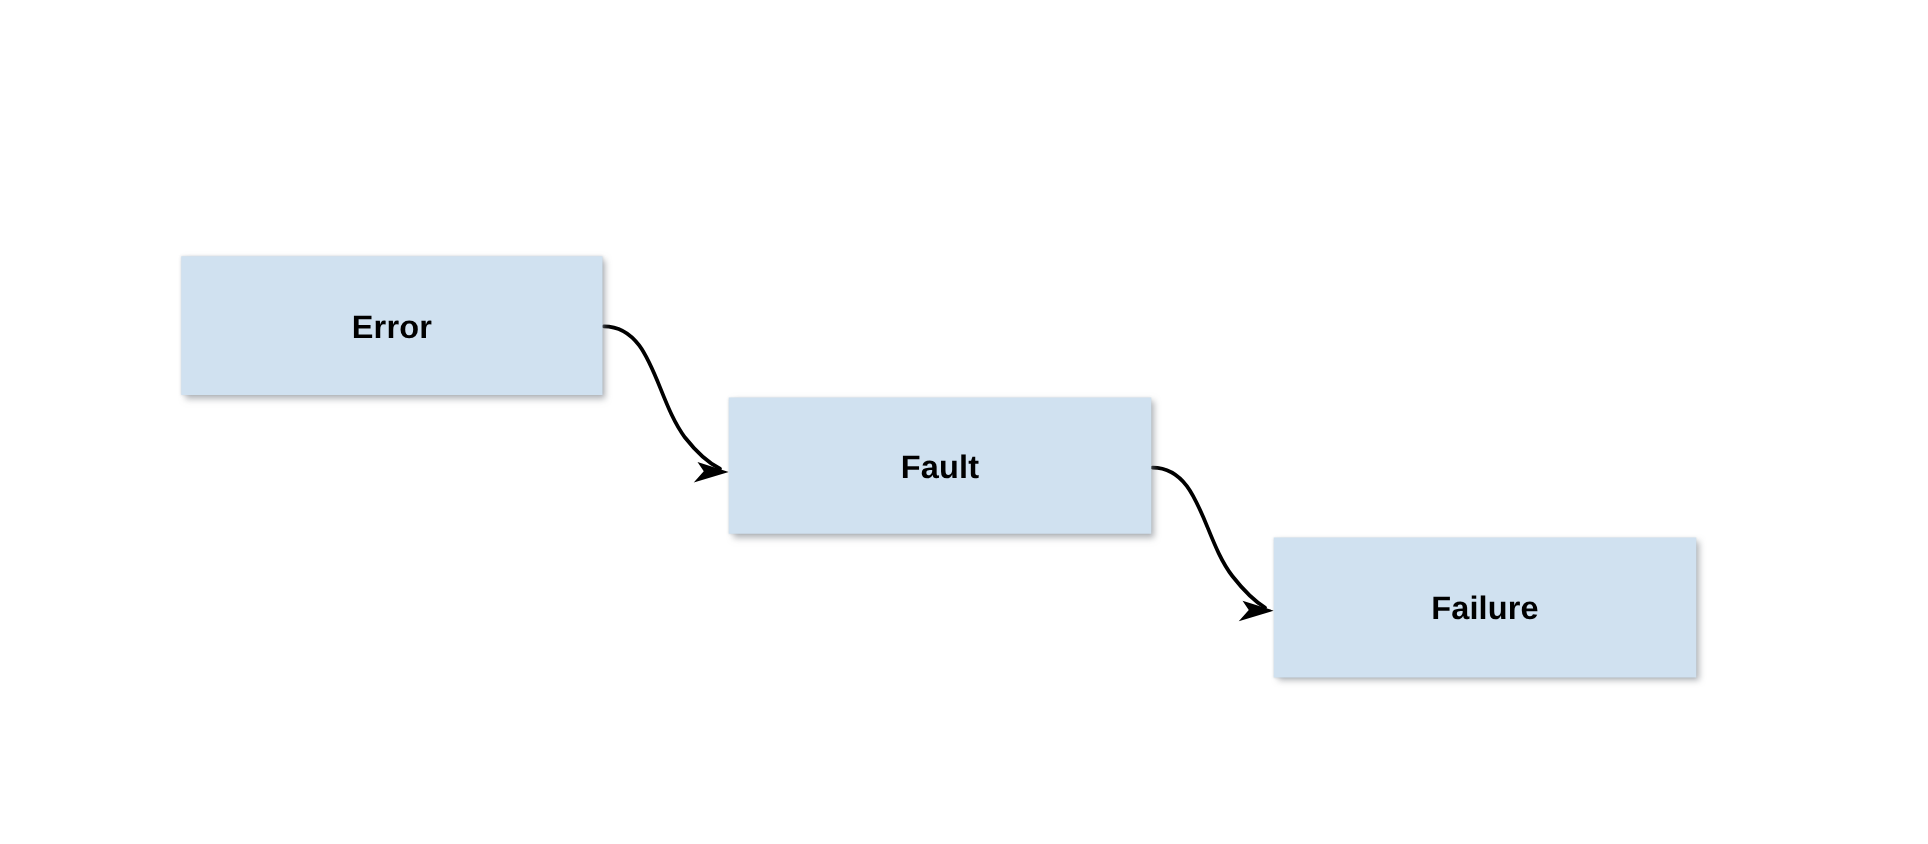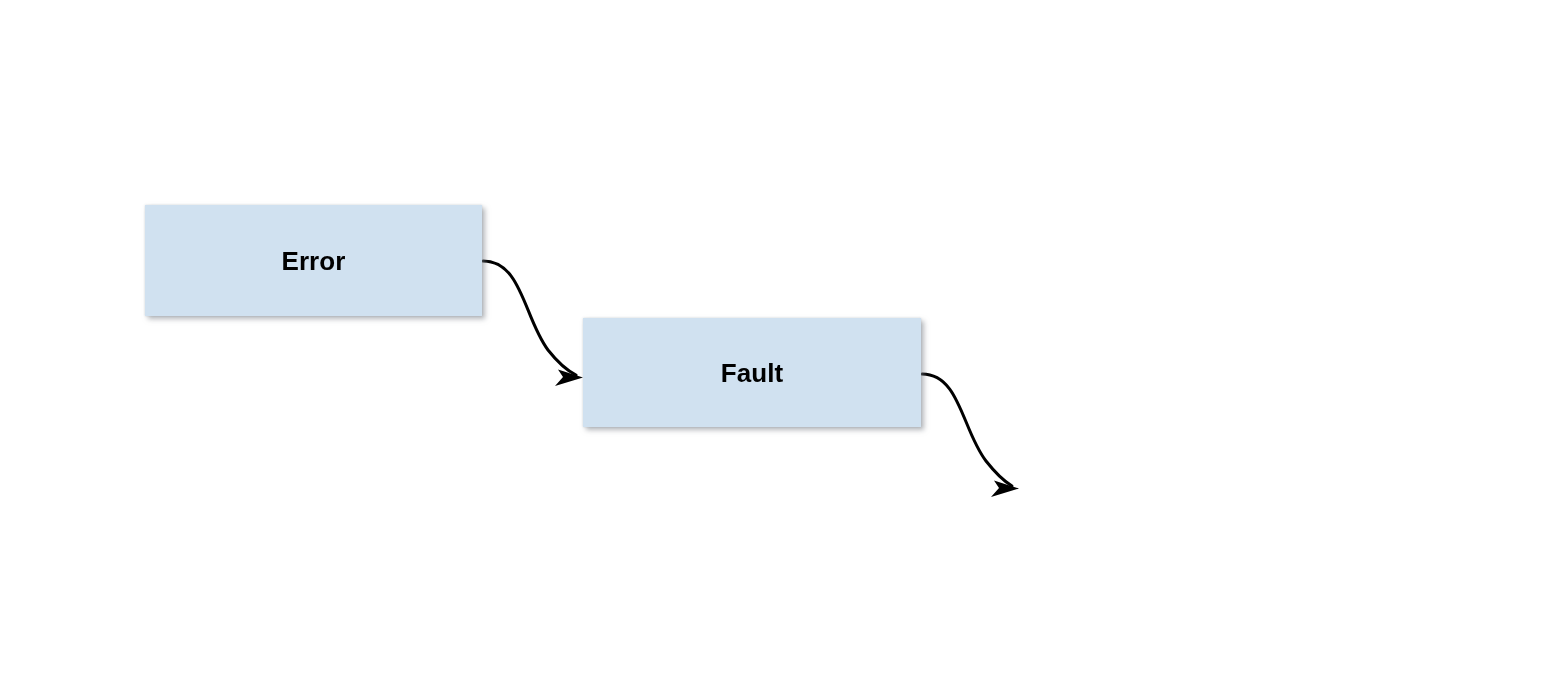--- a/index.html
+++ b/index.html
@@ -99,14 +99,17 @@
   </svg>
 
   <div class="node" id="node-error">
     <span class="node-label">Error</span>
   </div>
 
   <div class="node" id="node-fault">
     <span class="node-label">Fault</span>
   </div>
 
+  <div class="node" id="node-failure">
+    <span class="node-label">Failure</span>
+  </div>
 
 </div>
 
 </body></html>

